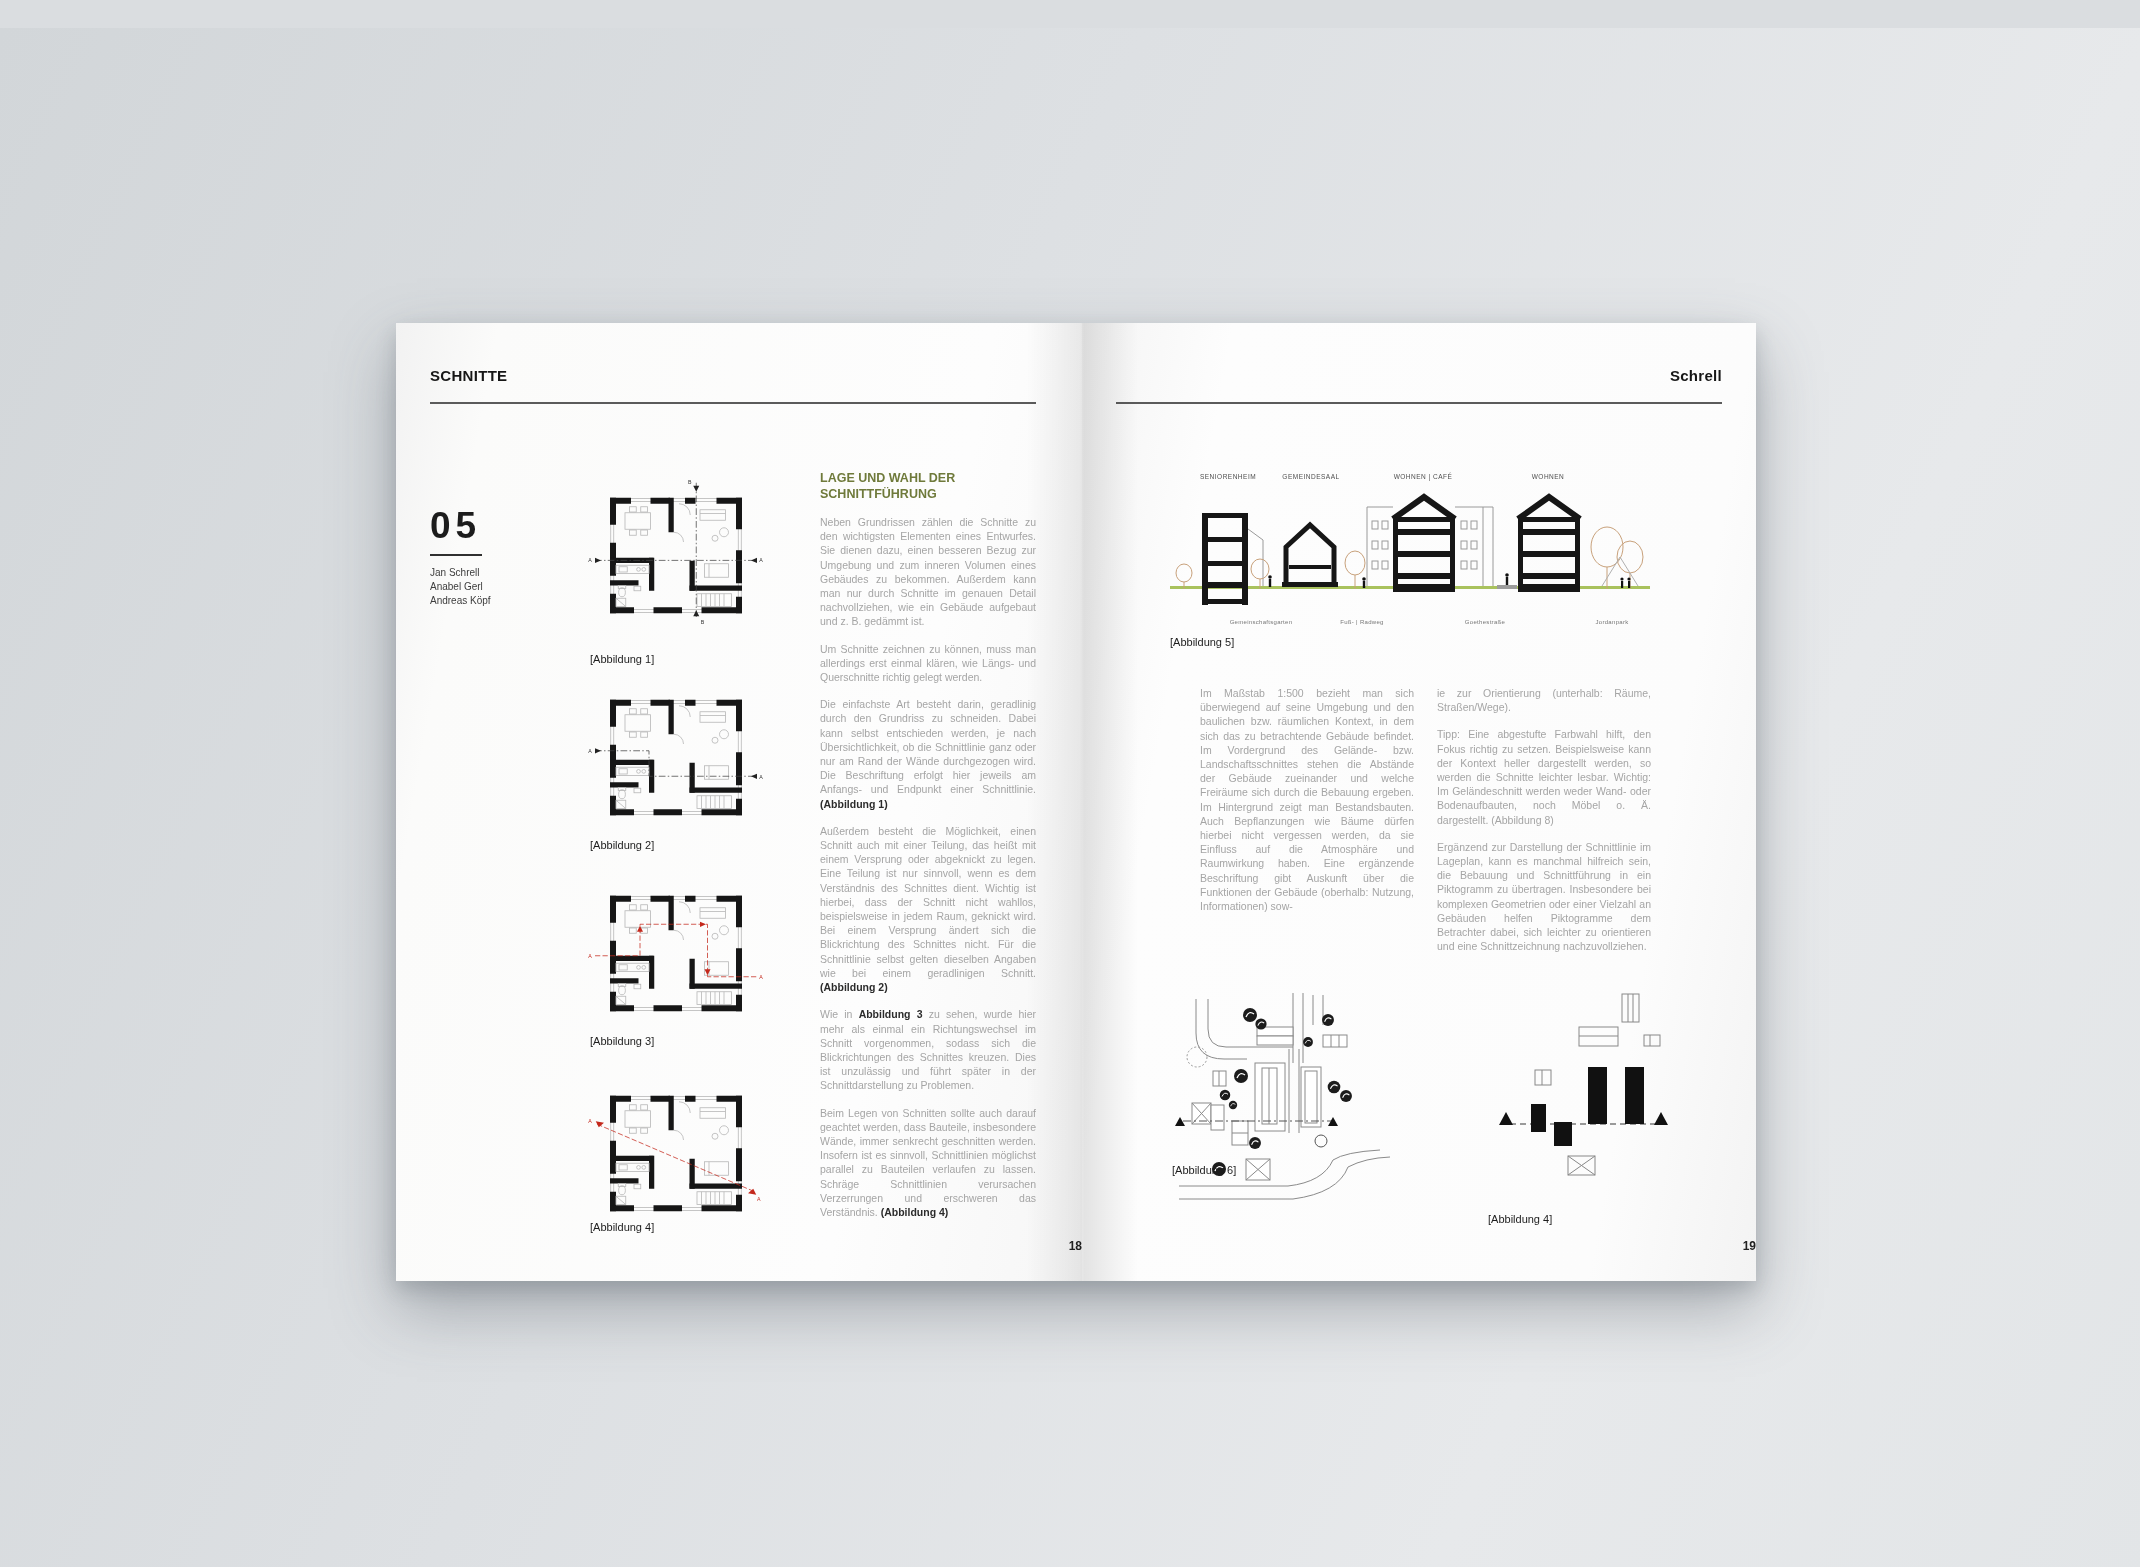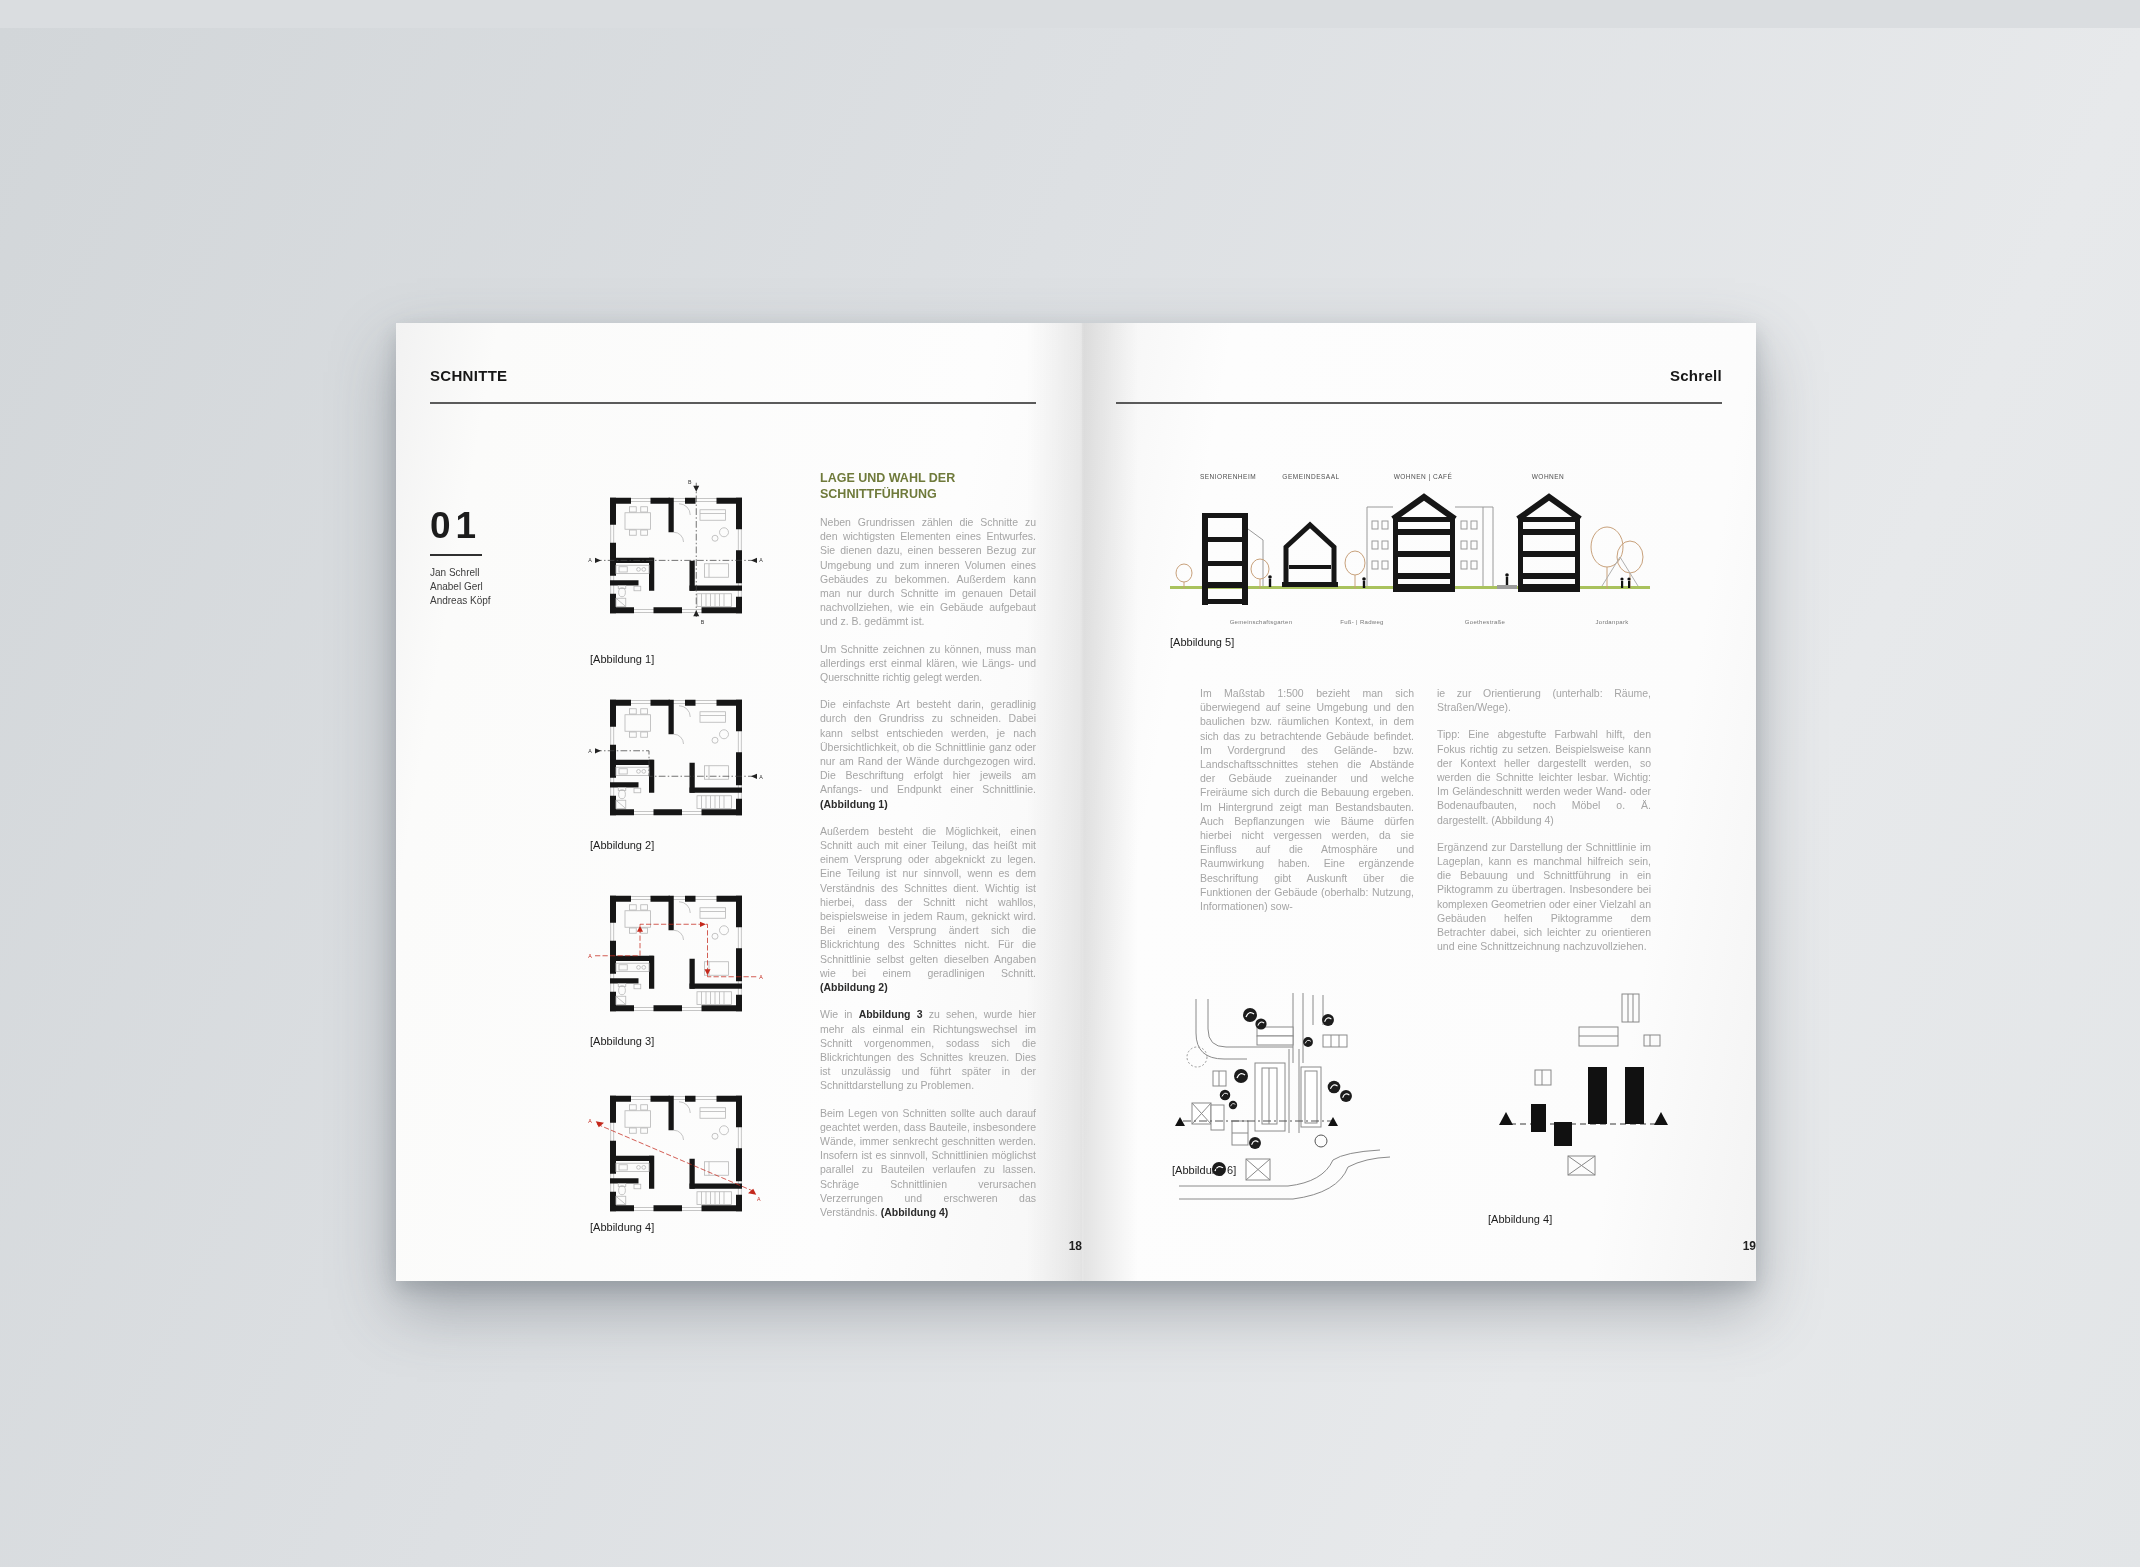--- a/index.html
+++ b/index.html
@@ -106,21 +106,21 @@
 </svg>
 
 <div class="stage">
   <div class="spread">
 
     <div class="page page-left">
       <div class="hdr hdr-left">SCHNITTE</div>
       <div class="rule"></div>
 
       <div class="chapter">
-        <div class="chapter-num">01</div>
+        <div class="chapter-num">05</div>
         <div class="chapter-line"></div>
         <div class="authors">
           <div>Jan Schrell</div>
           <div>Anabel Gerl</div>
           <div>Andreas Köpf</div>
         </div>
       </div>
 
       <svg class="figplan" style="top:150px" viewBox="-20 -20 240 210">
         <use href="#plan"></use>
@@ -312,21 +312,21 @@
         <div class="slabel" style="left:315px">Goethestraße</div>
         <div class="slabel" style="left:442px">Jordanpark</div>
       </div>
       <div class="caption" style="left:88px;top:313px">[Abbildung 5]</div>
 
       <div class="col col-1">
         <p class="m0">Im Maßstab 1:500 bezieht man sich überwiegend auf seine Umgebung und den baulichen bzw. räumlichen Kontext, in dem sich das zu betrachtende Gebäude befindet. Im Vordergrund des Gelände- bzw. Landschaftsschnittes stehen die Abstände der Gebäude zueinander und welche Freiräume sich durch die Bebauung ergeben. Im Hintergrund zeigt man Bestandsbauten. Auch Bepflanzungen wie Bäume dürfen hierbei nicht vergessen werden, da sie Einfluss auf die Atmosphäre und Raumwirkung haben. Eine ergänzende Beschriftung gibt Auskunft über die Funktionen der Gebäude (oberhalb: Nutzung, Informationen) sow-</p>
       </div>
       <div class="col col-2">
         <p>ie zur Orientierung (unterhalb: Räume, Straßen/Wege).</p>
-        <p>Tipp: Eine abgestufte Farbwahl hilft, den Fokus richtig zu setzen. Beispielsweise kann der Kontext heller dargestellt werden, so werden die Schnitte leichter lesbar. Wichtig: Im Geländeschnitt werden weder Wand- oder Bodenaufbauten, noch Möbel o. Ä. dargestellt. (Abbildung 4)</p>
+        <p>Tipp: Eine abgestufte Farbwahl hilft, den Fokus richtig zu setzen. Beispielsweise kann der Kontext heller dargestellt werden, so werden die Schnitte leichter lesbar. Wichtig: Im Geländeschnitt werden weder Wand- oder Bodenaufbauten, noch Möbel o. Ä. dargestellt. (Abbildung 8)</p>
         <p>Ergänzend zur Darstellung der Schnittlinie im Lageplan, kann es manchmal hilfreich sein, die Bebauung und Schnittführung in ein Piktogramm zu übertragen. Insbesondere bei komplexen Geometrien oder einer Vielzahl an Gebäuden helfen Piktogramme dem Betrachter dabei, sich leichter zu orientieren und eine Schnittzeichnung nachzuvollziehen.</p>
       </div>
 
       <svg style="position:absolute;left:93px;top:660px" width="265" height="225" viewBox="0 0 265 225">
         <g stroke="#8a8a8a" fill="none">
           <path d="M33,16 V46 Q33,64 51,64 H118"></path>
           <path d="M21,16 V50 Q21,76 49,76 H72"></path>
           <line x1="118" y1="10" x2="118" y2="80"></line>
             <line x1="128" y1="10" x2="128" y2="80"></line>
           <line x1="138" y1="12" x2="138" y2="42"></line>

